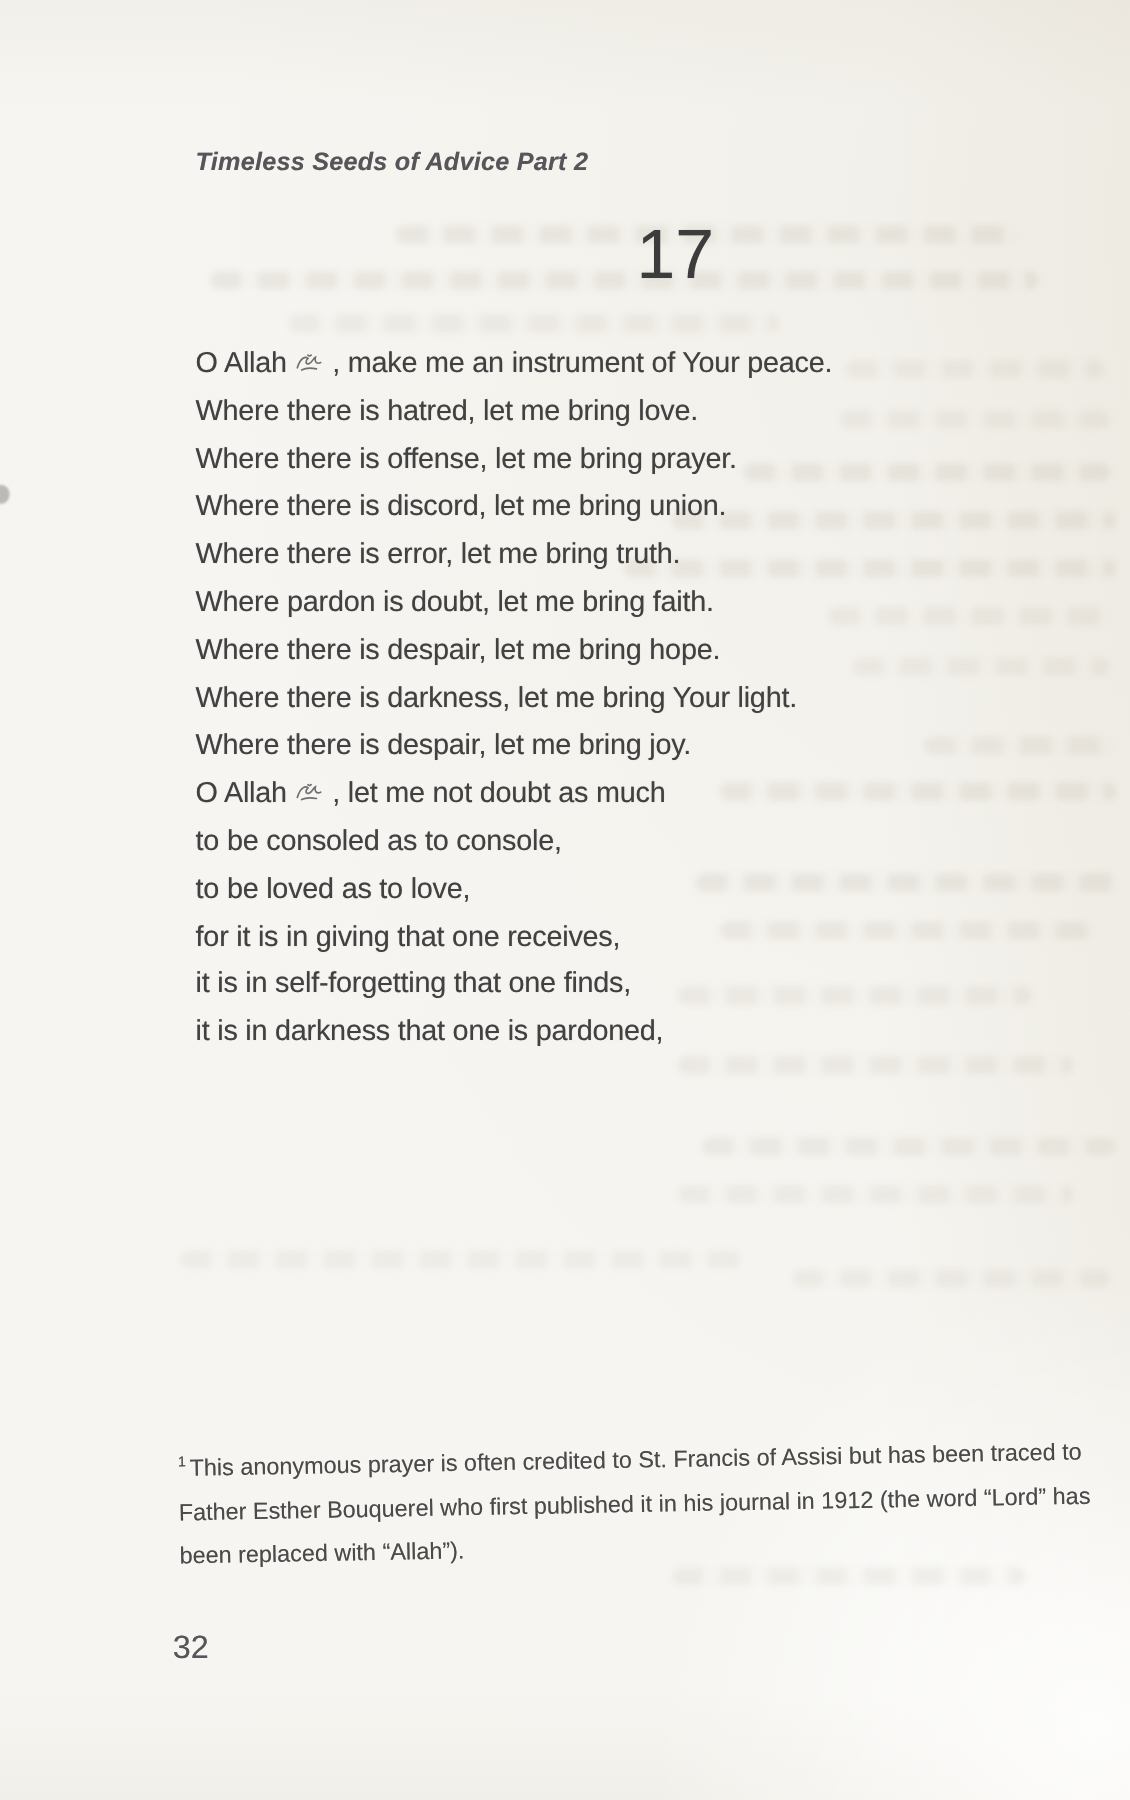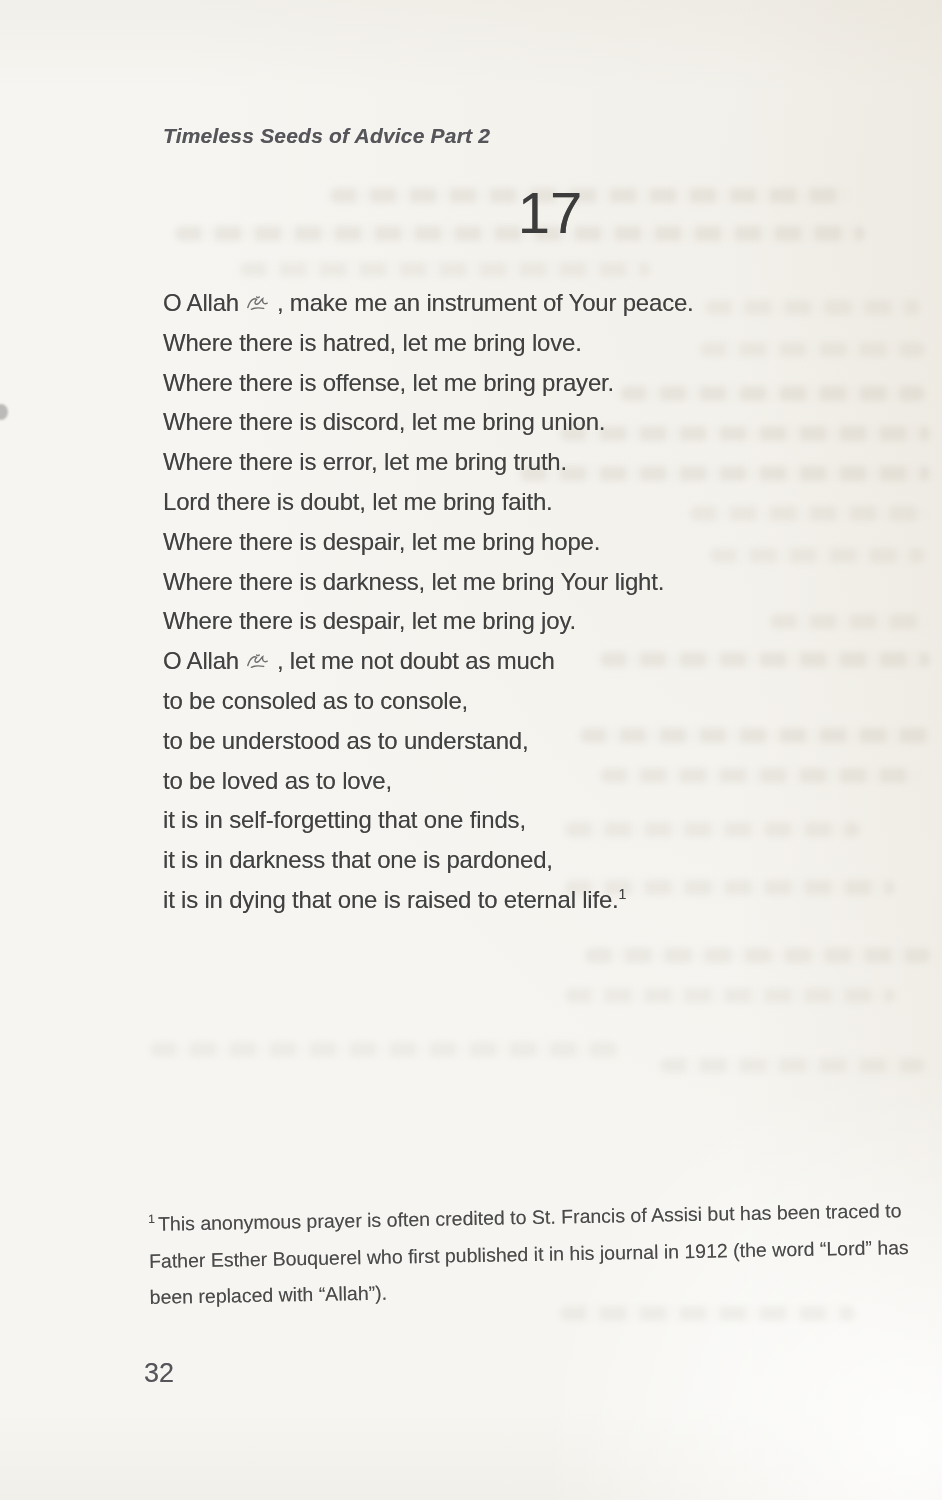--- a/index.html
+++ b/index.html
@@ -20,21 +20,21 @@
   }
   .running-header{
     position:absolute;left:163px;top:124px;
     font-size:21px;font-style:italic;font-weight:600;
     color:var(--header-ink,#56555a);
     letter-spacing:0.2px;
     text-shadow:0 0 0.5px rgba(86,85,90,0.5);
   }
   .chapter-number{
     position:absolute;left:505px;top:183px;width:90px;
-    text-align:center;
+    text-align:right;
     font-size:58px;line-height:60px;font-weight:400;
     color:#3c3c3c;
     text-shadow:0 0 0.6px rgba(60,60,60,0.55);
   }
   .poem{
     position:absolute;left:163px;top:283px;width:660px;
     font-size:24px;line-height:39.8px;
     color:var(--ink,#414141);
     letter-spacing:-0.2px;
     text-shadow:0 0 0.6px rgba(63,63,63,0.5);
@@ -116,39 +116,38 @@
       <path d="M2 14 C5 4, 10 3, 12 5 C9 8, 10 11, 13 10 C16 9, 17 5, 19 4 C18 8, 20 11, 24 9"></path>
       <path d="M6 16 C10 14, 15 14, 20 15"></path>
       <path d="M12 2 C13 3, 14 3, 15 2"></path>
     </g>
   </svg>
 <span>, make me an instrument of Your peace.</span></div>
       <div class="poem-line"><span>Where there is hatred, let me bring love.</span></div>
       <div class="poem-line"><span>Where there is offense, let me bring prayer.</span></div>
       <div class="poem-line"><span>Where there is discord, let me bring union.</span></div>
       <div class="poem-line"><span>Where there is error, let me bring truth.</span></div>
-      <div class="poem-line"><span>Lord there is doubt, let me bring faith.</span></div>
+      <div class="poem-line"><span>Where pardon is doubt, let me bring faith.</span></div>
       <div class="poem-line"><span>Where there is despair, let me bring hope.</span></div>
       <div class="poem-line"><span>Where there is darkness, let me bring Your light.</span></div>
       <div class="poem-line"><span>Where there is despair, let me bring joy.</span></div>
       <div class="poem-line"><span>O Allah </span>
   <svg class="honorific" viewBox="0 0 26 20" width="23" height="18" aria-hidden="true">
     <g fill="none" stroke="#6f6f6f" stroke-width="1.6" stroke-linecap="round">
       <path d="M2 14 C5 4, 10 3, 12 5 C9 8, 10 11, 13 10 C16 9, 17 5, 19 4 C18 8, 20 11, 24 9"></path>
       <path d="M6 16 C10 14, 15 14, 20 15"></path>
       <path d="M12 2 C13 3, 14 3, 15 2"></path>
     </g>
   </svg>
 <span>, let me not doubt as much</span></div>
       <div class="poem-line"><span>to be consoled as to console,</span></div>
-      <div class="poem-line"><span>to be understood as to understand,</span></div>
       <div class="poem-line"><span>to be loved as to love,</span></div>
+      <div class="poem-line"><span>for it is in giving that one receives,</span></div>
       <div class="poem-line"><span>it is in self-forgetting that one finds,</span></div>
       <div class="poem-line"><span>it is in darkness that one is pardoned,</span></div>
-      <div class="poem-line"><span>it is in dying that one is raised to eternal life.</span><sup>1</sup></div>
     </div>
 
   <div class="footnote">
     <sup>1</sup><span>This anonymous prayer is often credited to St. Francis of Assisi but has been traced to Father Esther Bouquerel who first published it in his journal in 1912 (the word “Lord” has been replaced with “Allah”).</span>
   </div>
 
   <div class="page-number">32</div>
 </div>
 
 </body></html>

